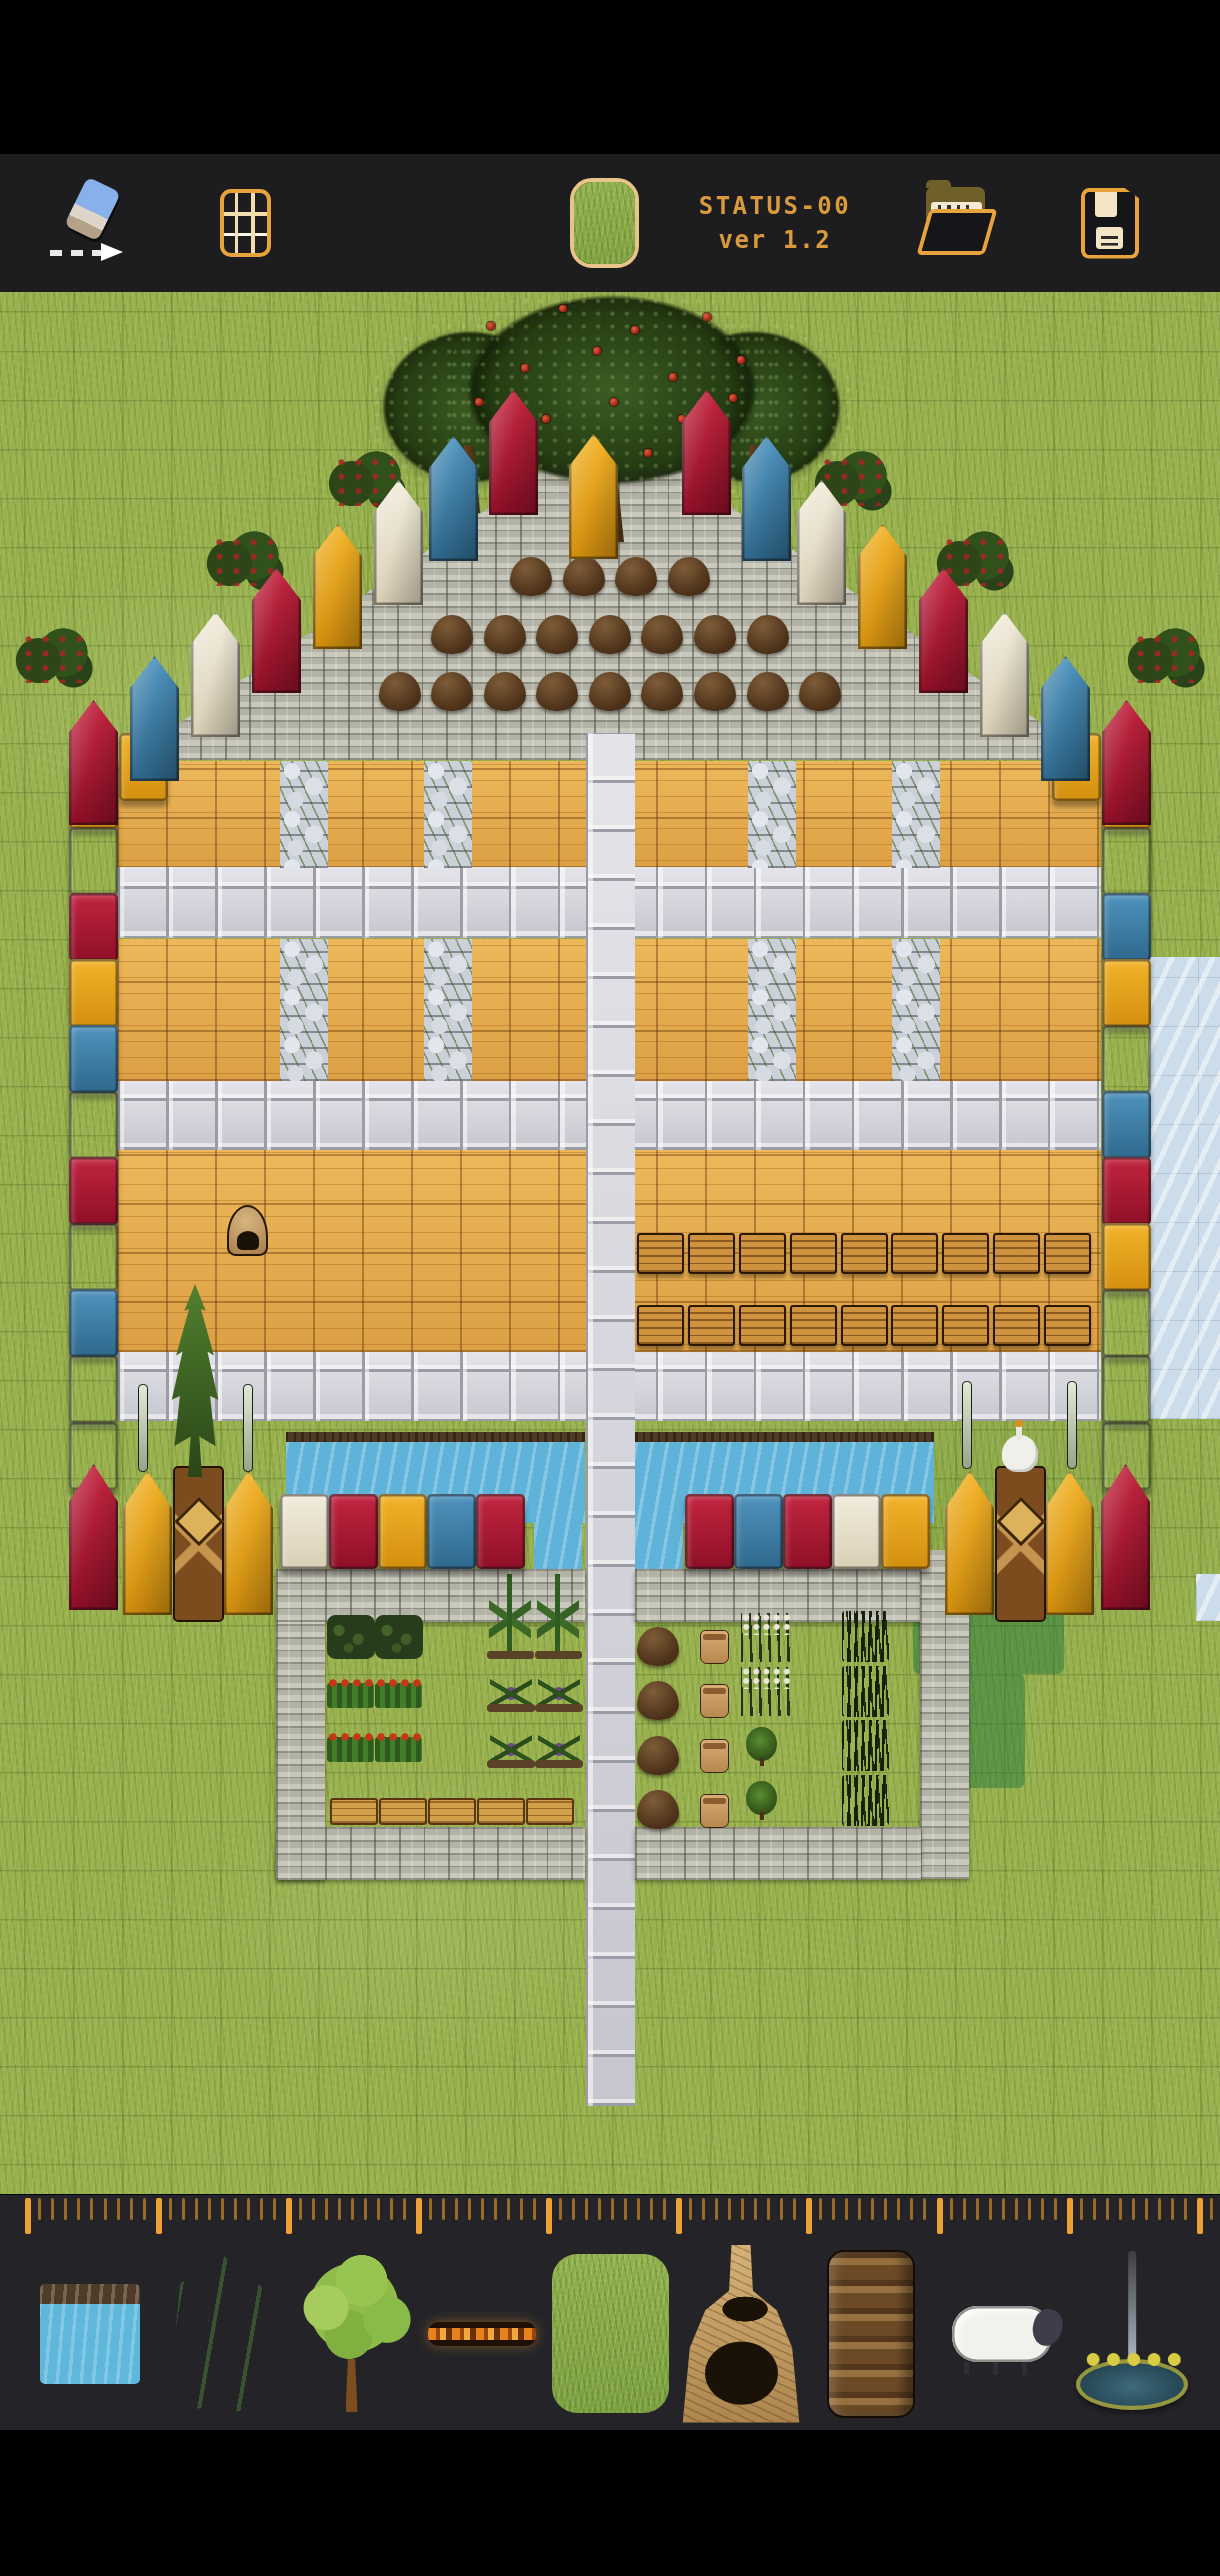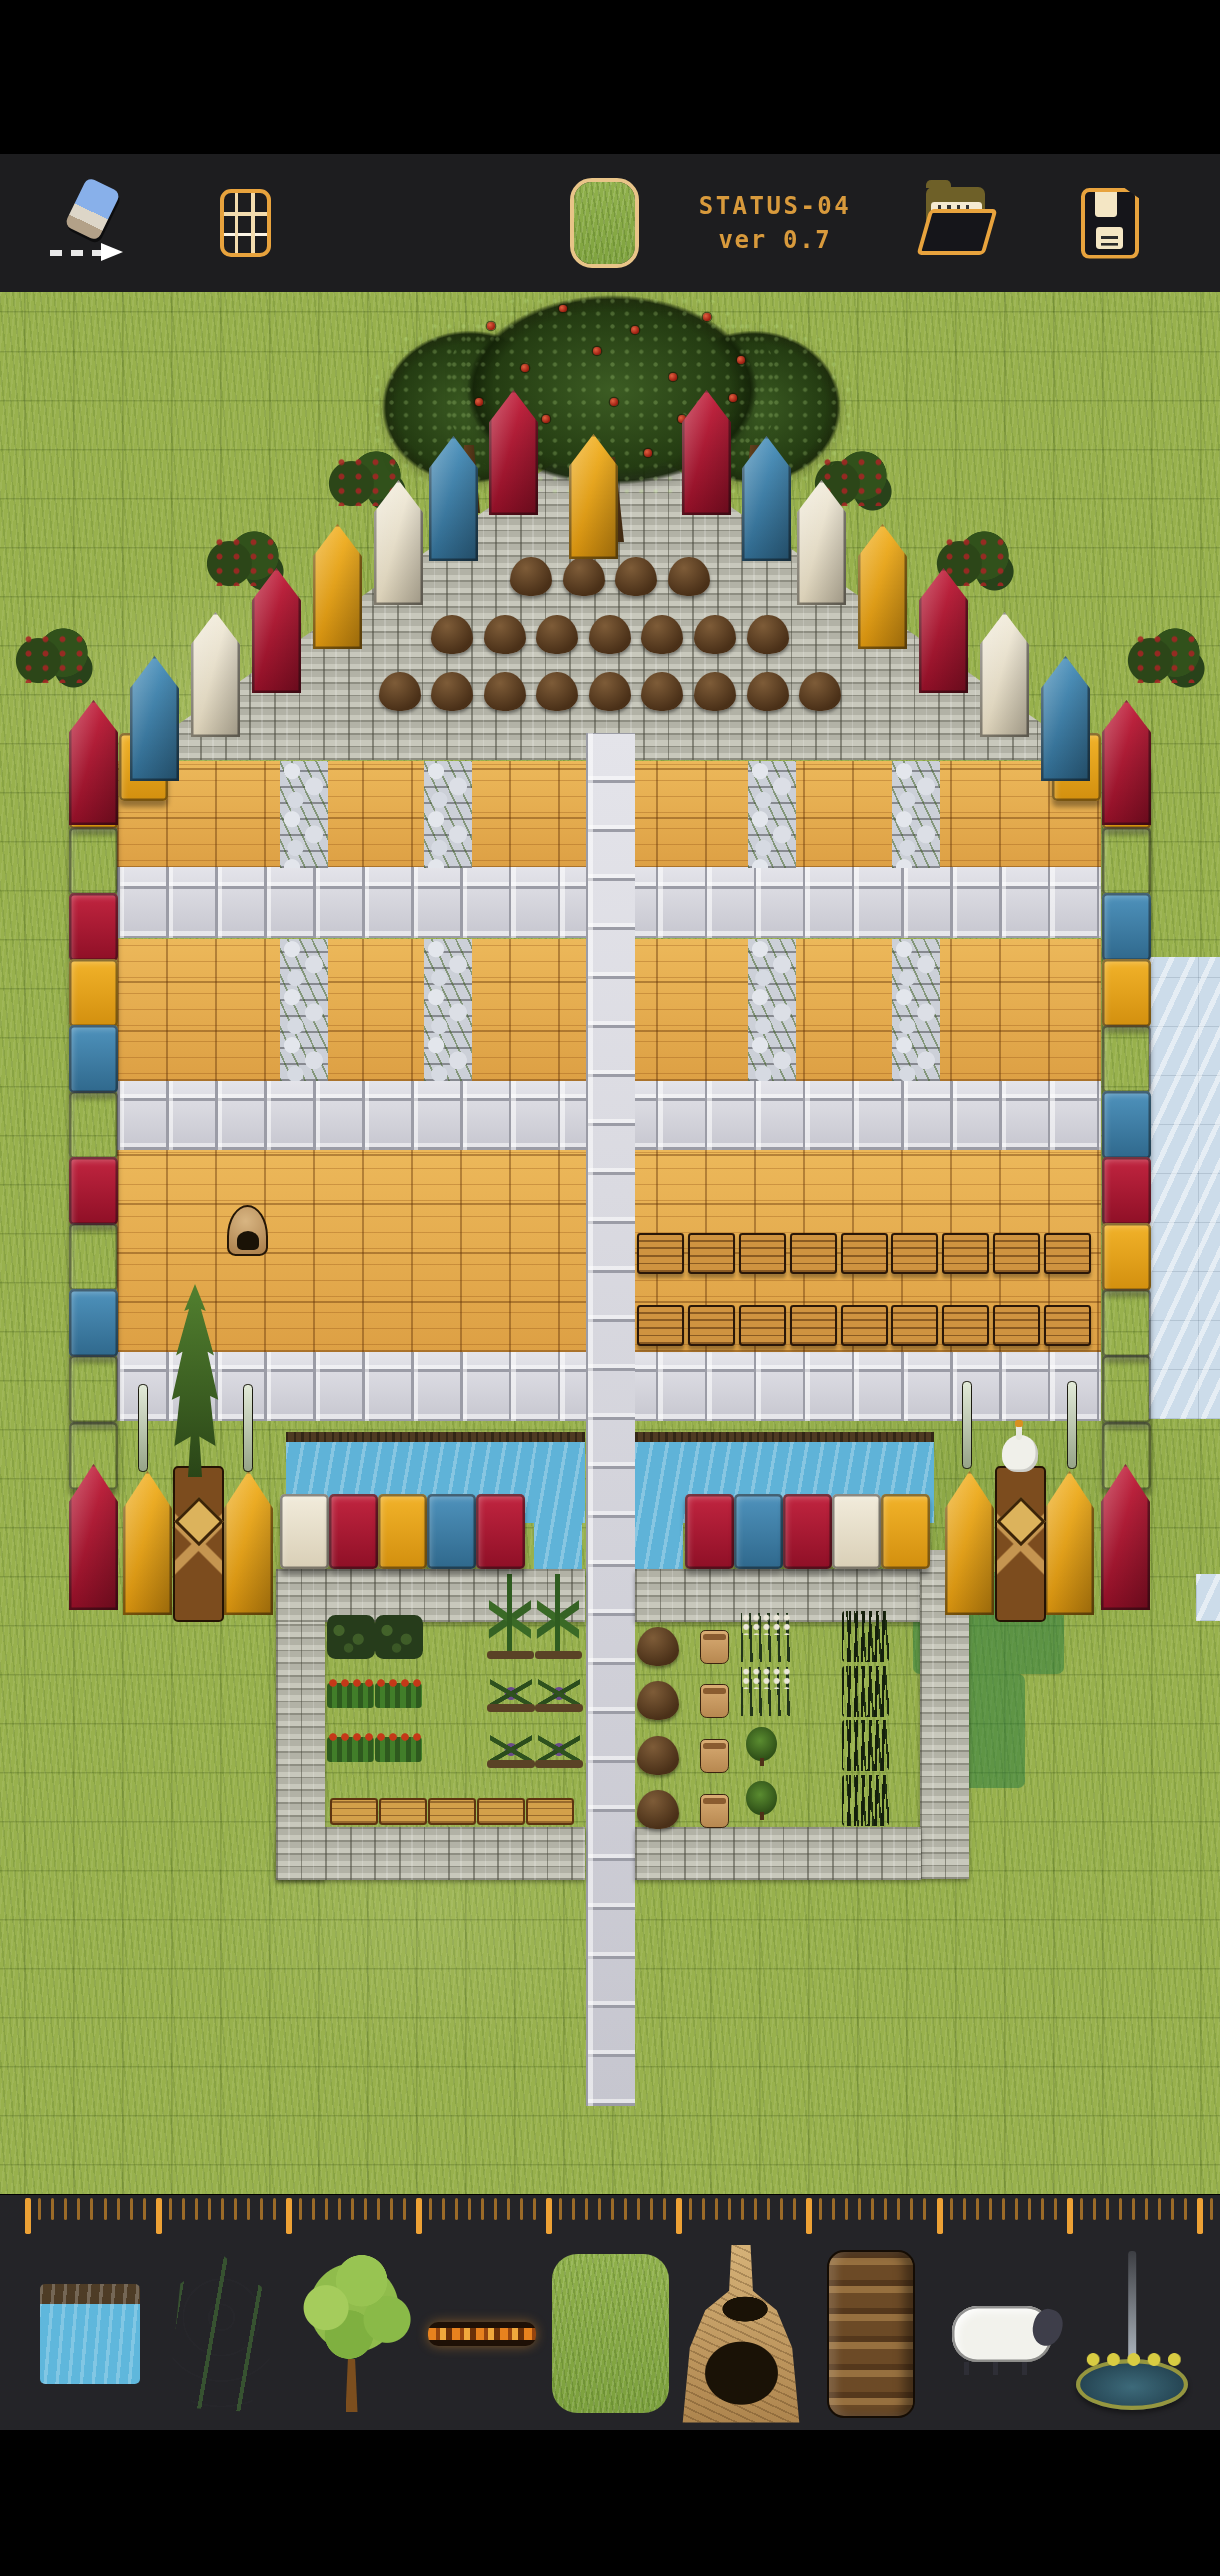--- a/index.html
+++ b/index.html
@@ -222,22 +222,22 @@
     <div class="tool" style="left:216px;width:59px;">
       <div class="grid-icon"></div>
     </div>
     <div class="tool" style="left:566px;width:76px;">
       <div class="tilebtn">
           <div class="grasstex"></div>
         </div>
     </div>
     <div class="tool" style="left:669px;width:212px;">
       <div class="hdr-text small">
-        <div class="l1">STATUS-04</div>
-        <div class="l2">ver 0.7</div>
+        <div class="l1">STATUS-00</div>
+        <div class="l2">ver 1.2</div>
       </div>
     </div>
     <div class="tool" style="left:915px;width:93px;">
       <div class="folder-wrap">
         <div class="folder-back"></div>
         <div class="folder-paper"></div>
         <div class="folder-front"></div>
       </div>
     </div>
     <div class="tool" style="left:1072px;width:76px;">

